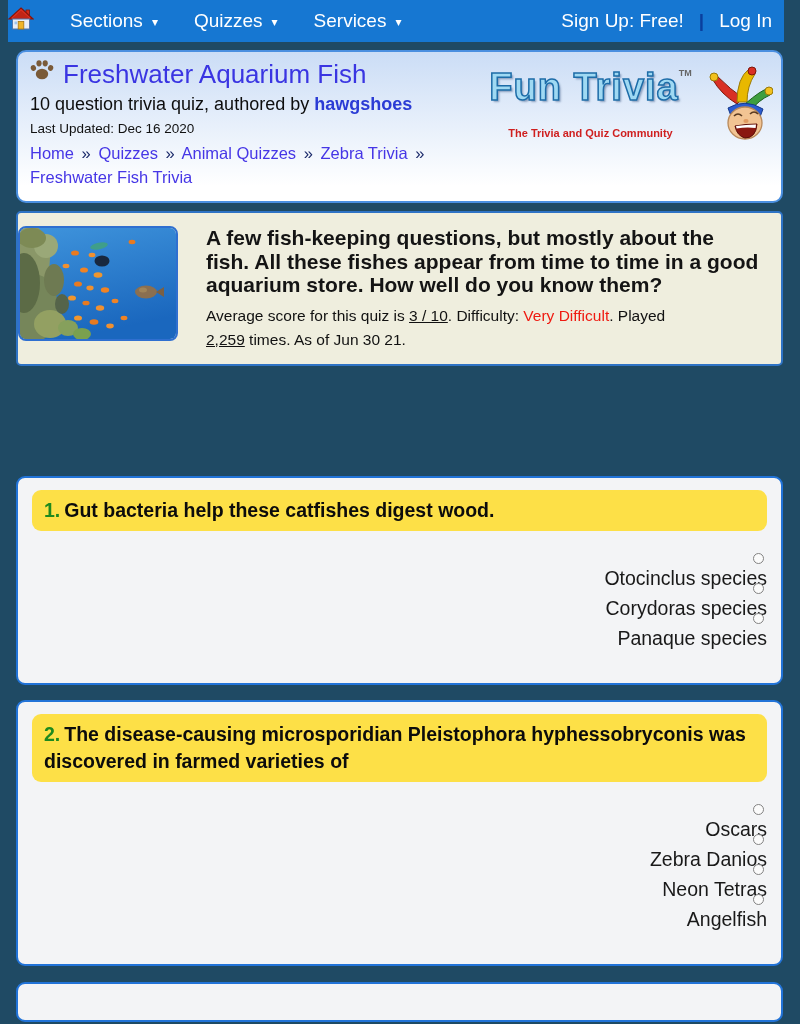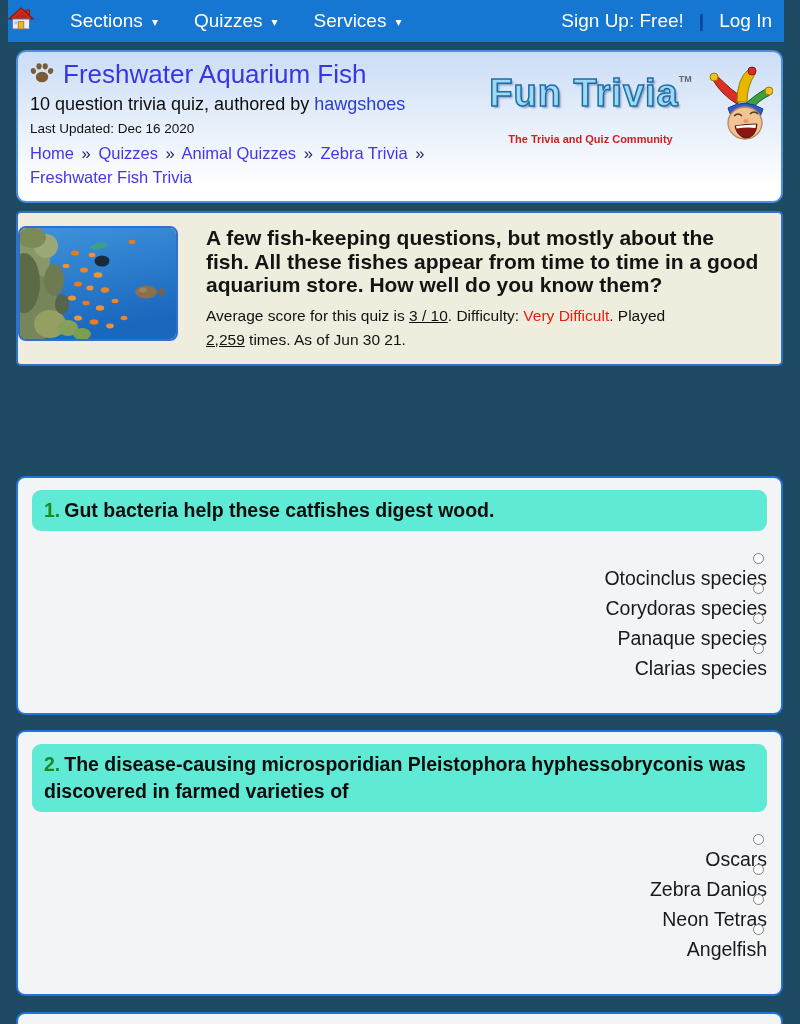--- a/index.html
+++ b/index.html
@@ -24,32 +24,32 @@
   .nav-link { cursor:pointer; }
 
   
   .header-card {
     position:relative;
     margin:8px 17px 0 16px; min-height:153px;
     background:linear-gradient(#cbddf6, #ffffff 90%);
     border:2px solid #4a8fe0; border-radius:10px;
     padding:7px 12px 8px;
   }
-  .title-row { display:flex; align-items:center; gap:9px; }
+  .title-row { display:flex; align-items:flex-start; gap:9px; }
   .page-title { font-size:26px; color:#3a35e2; }
   .subtitle { font-size:18px; margin-top:4px; color:#0d0d0d; }
-  .author-link { color:#2b3cd5; font-weight:normal; cursor:pointer;text-align:center; }
+  .author-link { color:#2b3cd5; font-weight:bold; cursor:pointer;text-align:center; }
   .last-updated { font-size:13.5px; margin-top:6px; color:#111; }
   .breadcrumb { font-size:16.5px; margin-top:5px; line-height:24px; width:452px; }
   .crumb { color:#4636e6; cursor:pointer; }
   .crumb-sep { color:#1c2a6b; padding:0 3px; }
 
   
   .logo { position:absolute; top:12px; right:8px; width:300px; height:80px; cursor:pointer; }
-  .logo-text-wrap { position:absolute; left:0; top:8px; width:235px; text-align:center; }
+  .logo-text-wrap { position:absolute; left:0; top:2px; width:235px; text-align:center; }
   .logo-title {
     font-weight:bold; font-size:38px; letter-spacing:1px; color:#9fd9f3;
     -webkit-text-stroke:1.5px #1d6ca8;
     text-shadow:2px 2px 2px rgba(40,70,120,.45);
     white-space:nowrap;
   }
   .logo-tm { font-size:9px; color:#666; vertical-align:top; -webkit-text-stroke:0; text-shadow:none; position:relative; top:2px; letter-spacing:0; }
   .logo-tagline { font-weight:bold; font-size:11px; color:#cf1f1f; margin-top:18px; white-space:nowrap; }
   .jester { position:absolute; right:0; top:0; }
 
@@ -71,21 +71,21 @@
   .difficulty { color:#ef1a10; }
 
   
   .question-card {
     margin:15px 17px 0 16px;
     background:#f3f4f6; border:2px solid #2173d8; border-radius:9px;
     padding:12px 14px 40px;
   }
   .question-card.first { margin-top:110px; }
   .q-header {
-    background:#5eead4; border-radius:9px; padding:7px 12px;
+    background:#fde047; border-radius:9px; padding:7px 12px;
     font-weight:bold; font-size:19.5px; line-height:27px; color:#0c0c0c;
   }
   .q-number { color:#1e8a1e; padding-right:4px; }
   .options { margin-top:22px; padding-left:16px; }
   .option { display:flex; align-items:flex-end; margin-bottom:8px; height:22px; font-size:19.5px; color:#191919; cursor:pointer;flex-direction:column; }
   .option input[type=radio] {
     appearance:none; -webkit-appearance:none;
     width:11px; height:11px; flex:none;
     border:1.5px solid #828282; border-radius:50%;
     background:#fbfbfb; margin:0 3px 3px 0; cursor:pointer;
@@ -256,24 +256,20 @@
       <span>Otocinclus species</span>
     </label>
     <label class="option">
       <input type="radio" name="q1" style="">
       <span>Corydoras species</span>
     </label>
     <label class="option">
       <input type="radio" name="q1" style="">
       <span>Panaque species</span>
     </label>
-    <label class="option">
-      <input type="radio" name="q1" style="">
-      <span>Clarias species</span>
-    </label>
   </div>
 </div>
 
 <div class="question-card">
   <div class="q-header">
     <span class="q-number">2.</span><span>The disease-causing microsporidian Pleistophora hyphessobryconis was discovered in farmed varieties of</span>
   </div>
   <div class="options">
     <label class="option">
       <input type="radio" name="q2" style="">

